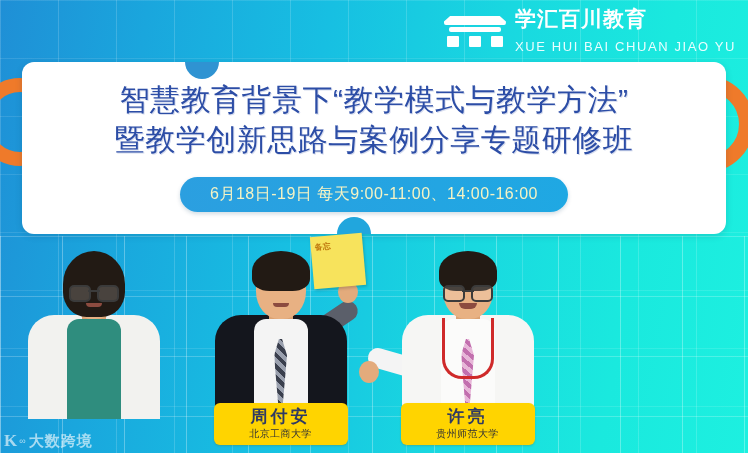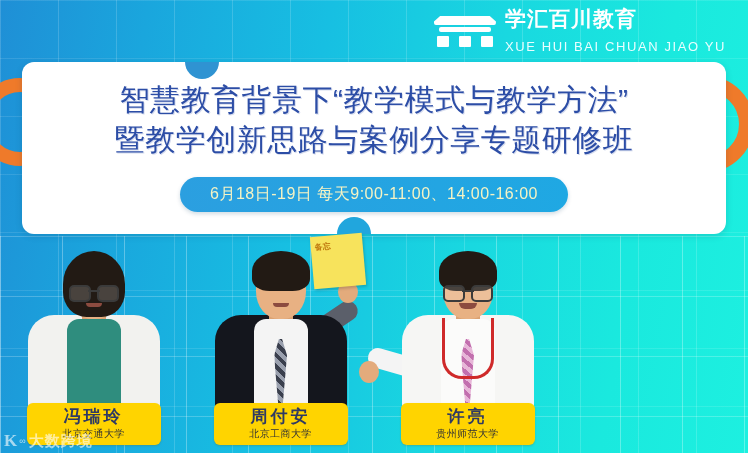--- a/index.html
+++ b/index.html
@@ -36,21 +36,21 @@
 
   
   .slogan{
     position:absolute;left:30px;top:14px;
     font-size:19px;letter-spacing:1px;color:#ffffff;
     font-weight:500;white-space:nowrap;
     text-shadow:0 1px 2px rgba(0,60,90,.18);
   }
 
   .logo{
-    position:absolute;right:22px;top:8px;
+    position:absolute;right:12px;top:8px;
     display:flex;align-items:center;gap:7px;height:44px;
   }
   .logo-mark{position:relative;width:66px;height:36px;}
   .logo-mark .bar{
     position:absolute;left:0;right:0;height:7px;background:#fff;border-radius:2px;
   }
   .logo-mark .b1{top:4px;left:2px;right:2px;
      clip-path:polygon(0 60%,10% 0,90% 0,100% 60%,100% 100%,0 100%);height:9px;}
   .logo-mark .b2{top:15px;left:7px;right:7px;height:5px;}
   .logo-mark .leg{position:absolute;bottom:1px;width:12px;height:11px;background:#fff;border-radius:1px;}
@@ -201,24 +201,20 @@
         <div class="neck"></div>
         <div class="head"></div>
         <div class="hair long"></div>
         <div class="glasses">
           <i class="a"></i>
             <i class="b"></i>
             <span class="bridge"></span>
         </div>
         <div class="mouth"></div>
       </div>
-      <div class="plate">
-        <div class="nm">冯瑞玲</div>
-        <div class="uni">北京交通大学</div>
-      </div>
     </div>
 
     <div class="sp">
       <div class="fig">
         <div class="arm" style="right:-6px;bottom:84px;background:#5b5f6a;transform:rotate(-34deg);"></div>
         <div class="hand" style="right:-2px;bottom:116px;"></div>
         <div class="sticky" style="right:-8px;bottom:132px;">
           <span>备忘</span>
         </div>
         <div class="body" style="background:#14161d;"></div>

